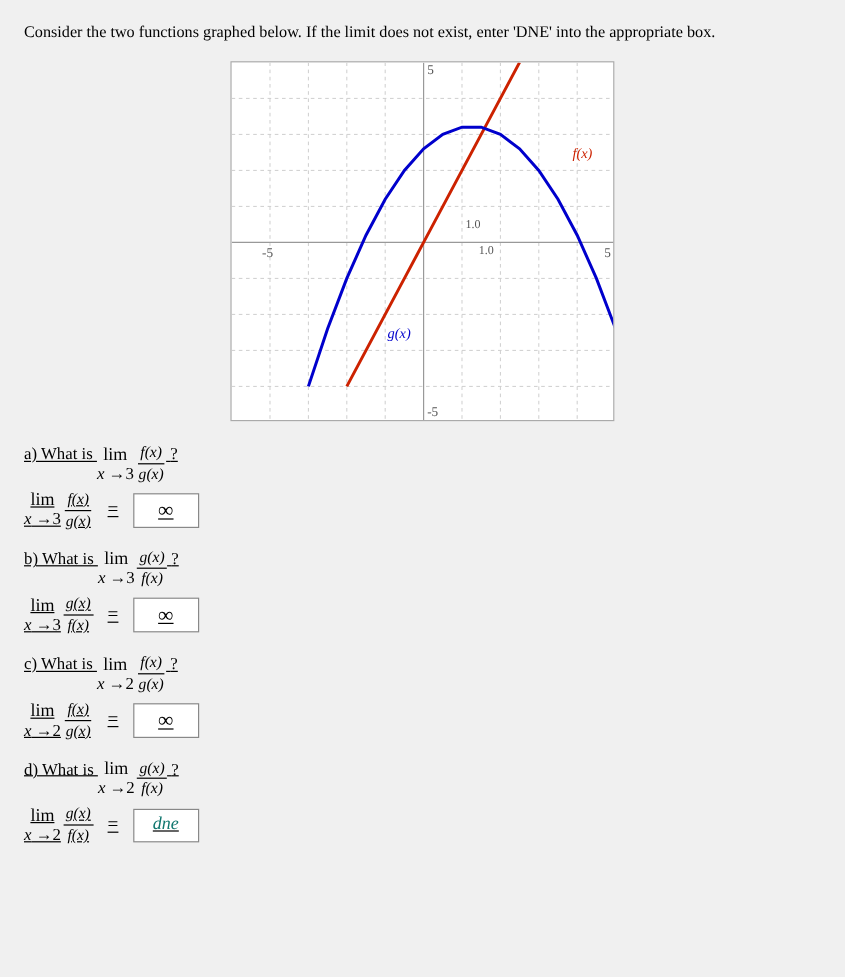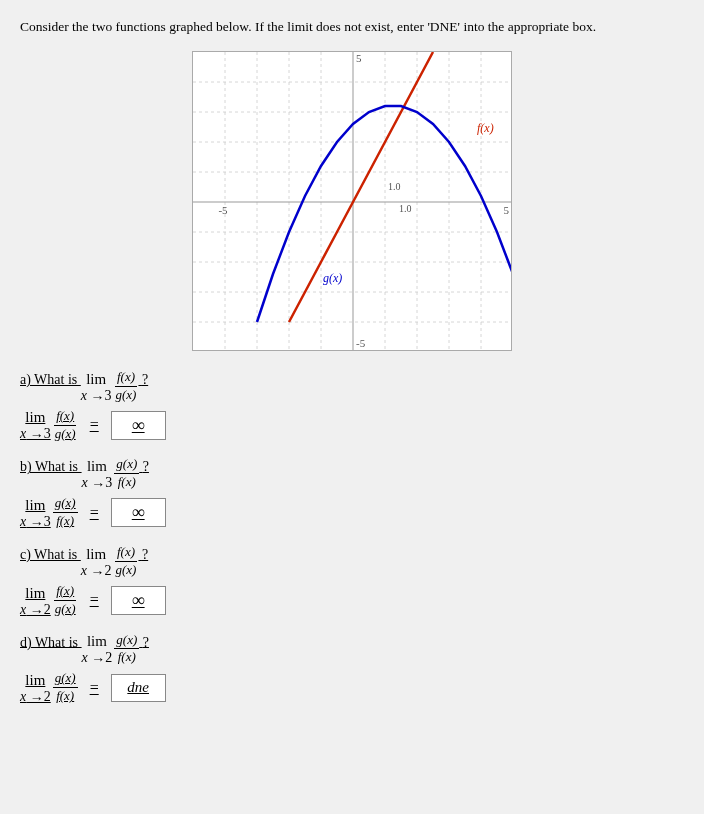--- a/index.html
+++ b/index.html
@@ -107,21 +107,21 @@
 
     .italic { font-style: italic; }
 
     .equals {
       font-size: 16px;
       margin: 0 4px;
     }
 
     .dne-text {
       font-style: italic;
-      color: #000000;
+      color: #0f766e;
       font-size: 15px;
     }
 
     .inf-text {
       font-size: 18px;
     }
   </style>
 </head>
 <body>
 

